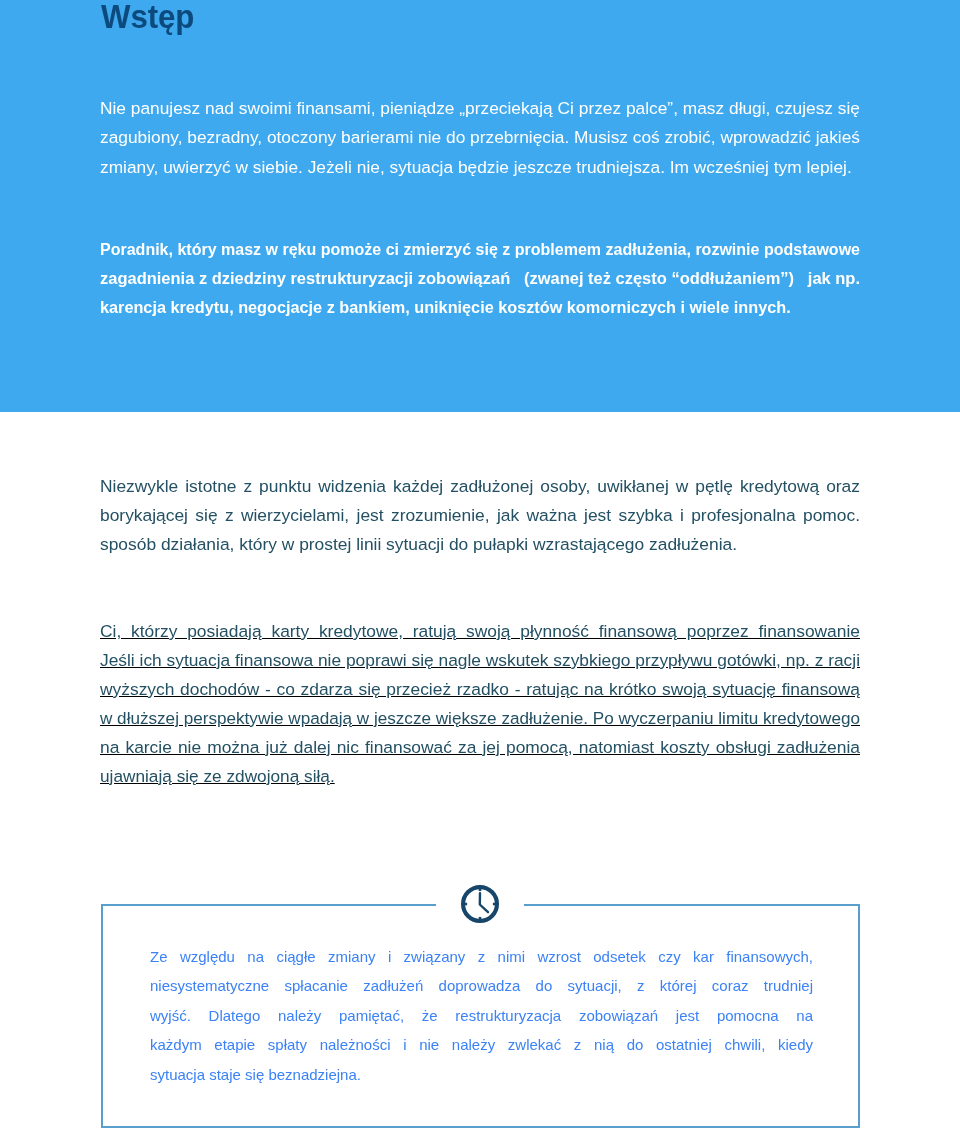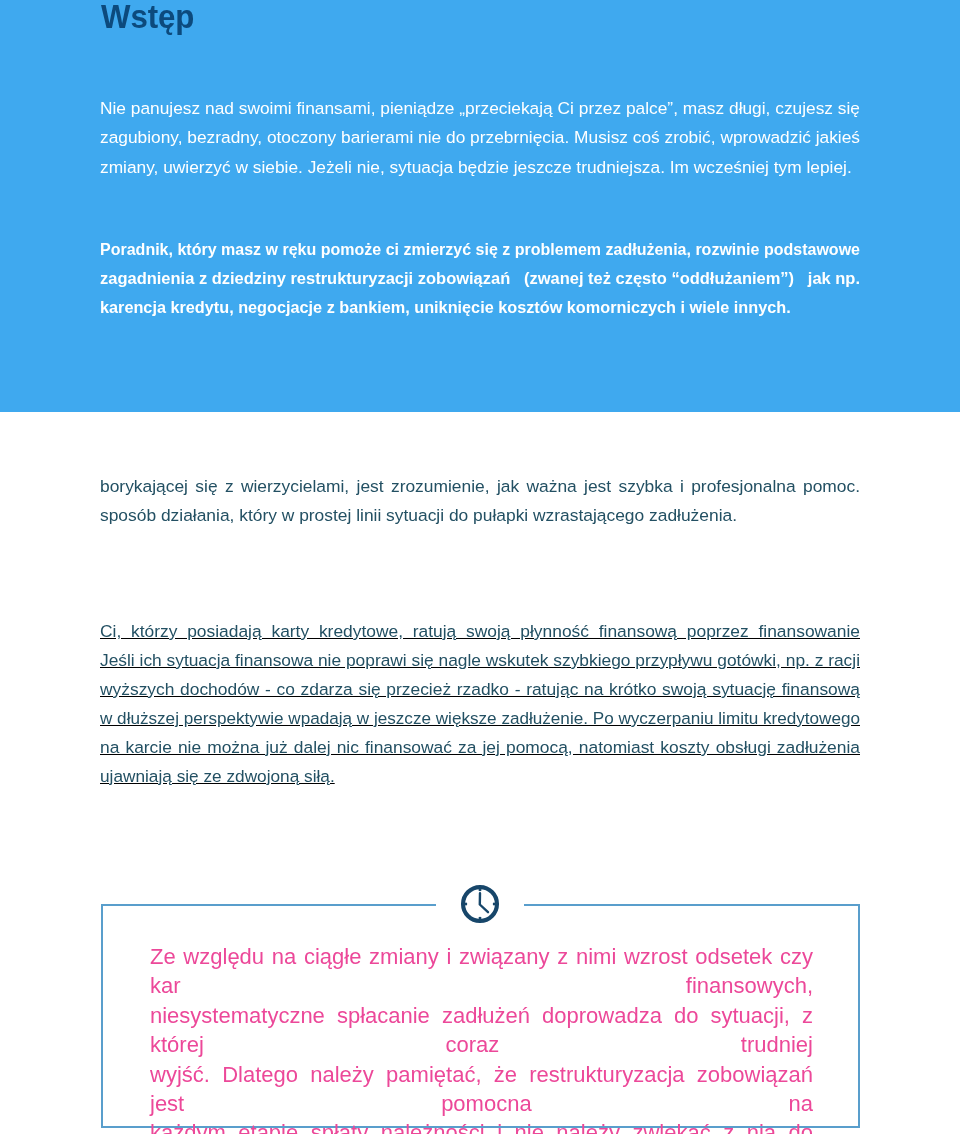--- a/index.html
+++ b/index.html
@@ -22,21 +22,21 @@
         transform-origin:0 50%; }
   .ln.last { text-align:left; text-align-last:left; white-space:pre; }
 
   .p-white .ln { color:#ffffff; font-size:17.4px; line-height:29.3px; }
   .p-bold .ln { color:#ffffff; font-size:17.4px; line-height:29px; font-weight:700; }
   .p-dark .ln { color:#235063; font-size:17.4px; line-height:29px; }
 
   .callout { position:absolute; left:100.5px; top:903.9px; width:759.5px; height:224.6px;
              border:2px solid #599ecc; box-sizing:border-box; }
   .callout-body { position:absolute; left:150px; top:942px; width:663px; }
-  .callout-body .ln { color:#ec4899; font-size:22px; line-height:29.4px; }
+  .callout-body .ln { color:#3b82f6; font-size:15px; line-height:29.4px; }
 
   .clock-wrap { position:absolute; left:436px; top:882px; width:88px; height:44px;
                 background:#ffffff; }
   .clock-wrap svg { position:absolute; left:21.9px; top:-0.1px; }
 </style>
 </head>
 <body>
 
 <div class="page">
   <div class="blue-band"></div>
@@ -49,20 +49,21 @@
     <span class="ln last" style="white-space: pre; transform: scaleX(0.996323);">zmiany, uwierzyć w siebie. Jeżeli nie, sytuacja będzie jeszcze trudniejsza. Im wcześniej tym lepiej.</span>
   </div>
 
   <div class="block p-bold" style="top:235px;">
     <span class="ln" style="white-space: pre; transform: scaleX(0.920846);">Poradnik, który masz w ręku pomoże ci zmierzyć się z problemem zadłużenia, rozwinie podstawowe</span>
     <span class="ln" style="white-space: pre; transform: scaleX(0.947557);">zagadnienia z dziedziny restrukturyzacji zobowiązań   (zwanej też często “oddłużaniem”)   jak np.</span>
     <span class="ln last" style="white-space: pre; transform: scaleX(0.934201);">karencja kredytu, negocjacje z bankiem, uniknięcie kosztów komorniczych i wiele innych.</span>
   </div>
 
   <div class="block p-dark" style="top:472px;">
+    <span class="ln">Niezwykle istotne z punktu widzenia każdej zadłużonej osoby, uwikłanej w pętlę kredytową oraz</span>
     <span class="ln">borykającej się z wierzycielami, jest zrozumienie, jak ważna jest szybka i profesjonalna pomoc.</span>
     <span class="ln last">sposób działania, który w prostej linii sytuacji do pułapki wzrastającego zadłużenia.</span>
   </div>
 
   <div class="block p-dark" style="top:616.9px;text-decoration:underline;">
     <span class="ln">Ci, którzy posiadają karty kredytowe, ratują swoją płynność finansową poprzez finansowanie</span>
     <span class="ln" style="white-space: pre; transform: scaleX(0.997785);">Jeśli ich sytuacja finansowa nie poprawi się nagle wskutek szybkiego przypływu gotówki, np. z racji</span>
     <span class="ln">wyższych dochodów - co zdarza się przecież rzadko - ratując na krótko swoją sytuację finansową</span>
     <span class="ln" style="white-space: pre; transform: scaleX(0.984058);">w dłuższej perspektywie wpadają w jeszcze większe zadłużenie. Po wyczerpaniu limitu kredytowego</span>
     <span class="ln">na karcie nie można już dalej nic finansować za jej pomocą, natomiast koszty obsługi zadłużenia</span>

